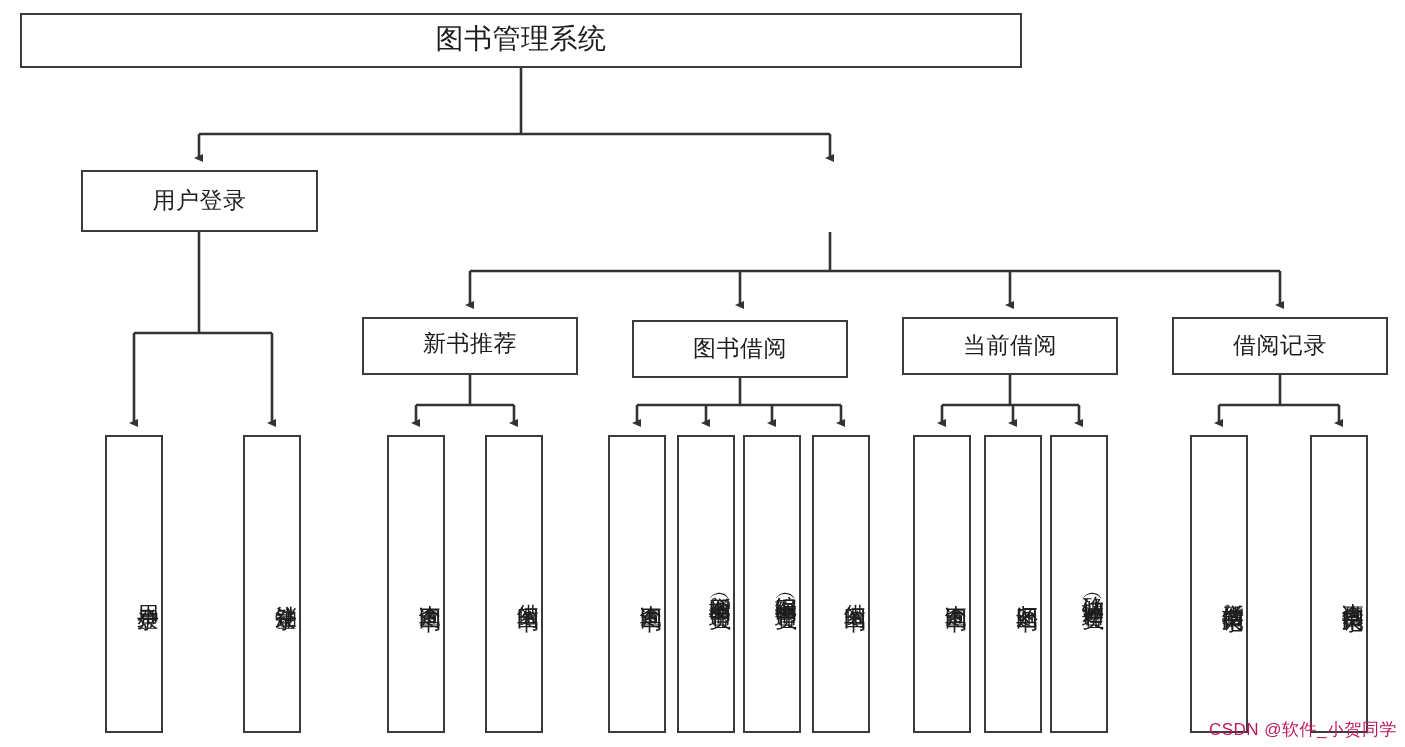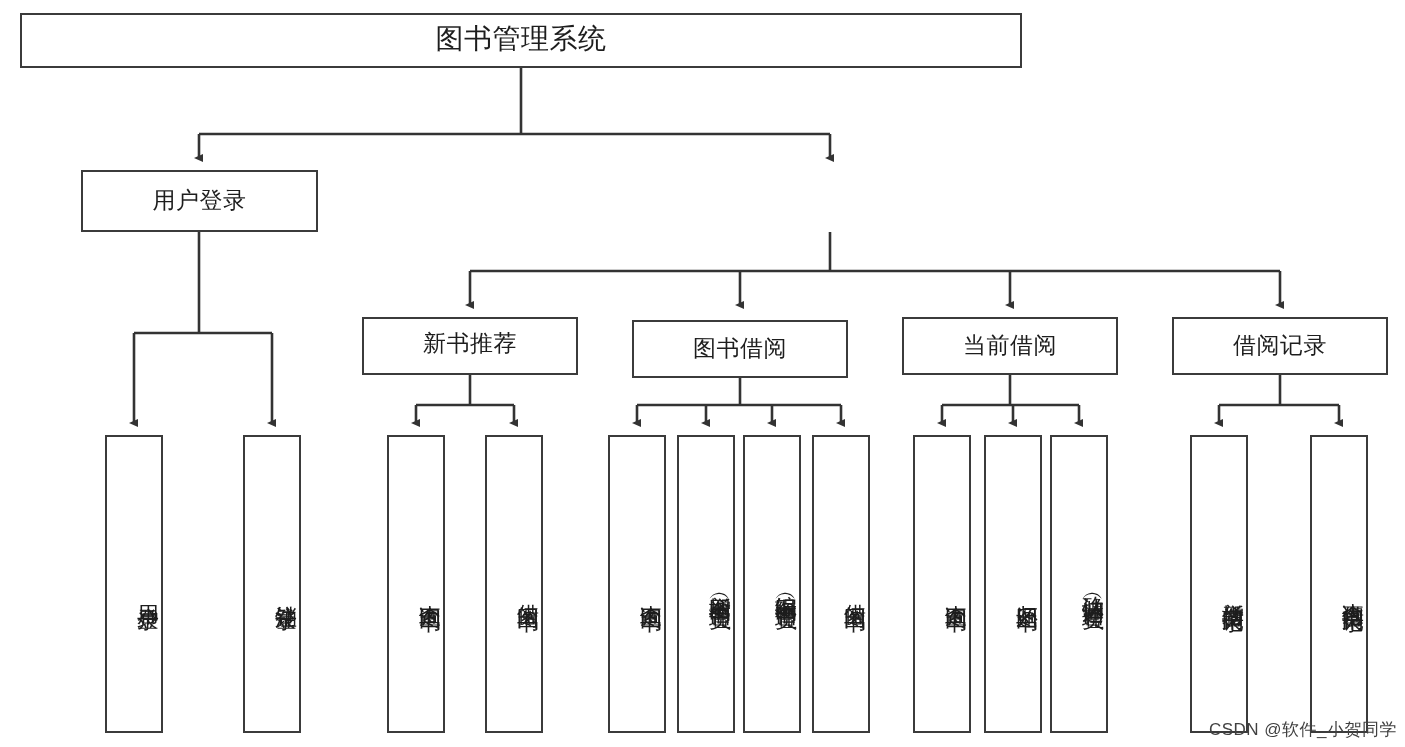--- a/index.html
+++ b/index.html
@@ -65,21 +65,21 @@
   }
   .node-v .node-label {
     writing-mode: vertical-rl;
     text-orientation: upright;
   }
   #watermark {
     position: absolute;
     right: 8px;
     bottom: 6px;
     font-size: 17px;
-    color: #404040;
+    color: #be185d;
     white-space: nowrap;
     letter-spacing: 0.5px;
   }
 </style>
 </head>
 <body>
 
 <div id="diagram-root">
 
   <svg id="edge-layer" viewBox="0 0 1405 747" xmlns="http://www.w3.org/2000/svg">

